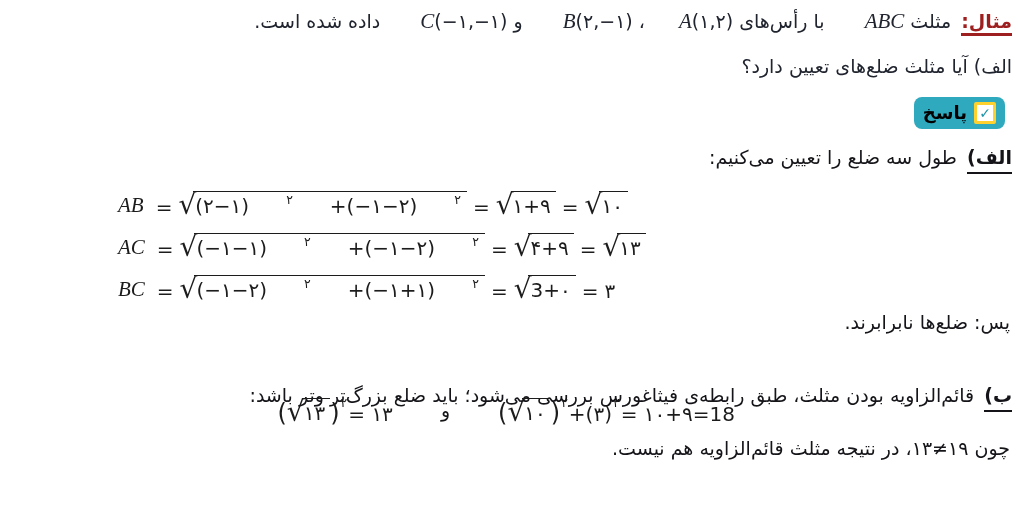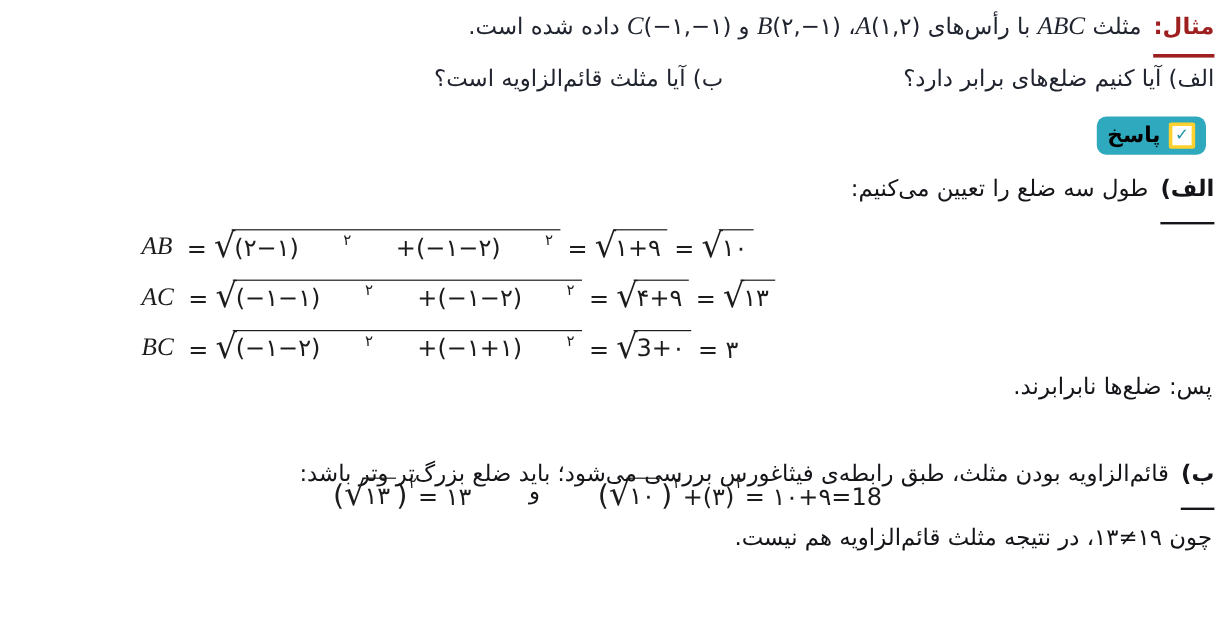--- a/index.html
+++ b/index.html
@@ -5,23 +5,23 @@
   html,body{margin:0;padding:0;background:#ffffff;}
   body{
     width:1018px;height:525px;position:relative;overflow:hidden;
     font-family:"DejaVu Sans",sans-serif;color:#20242e;
   }
   .abs{position:absolute;}
   
   #line1{top:9px;right:6px;direction:rtl;font-size:19px;white-space:nowrap;}
   .example-label{
     color:#9e1f1f;font-weight:bold;
-    border-bottom:3px solid #9e1f1f;padding-bottom:12px;margin-left:4px;
-  }
-  .m{direction:ltr;unicode-bidi:isolate;display:inline-block;}
+    border-bottom:3px solid #9e1f1f;padding-bottom:1px;margin-left:4px;
+  }
+  .m{direction:ltr;unicode-bidi:isolate;display:inline-block;margin-left:34px;}
   .var{
     font-family:"Liberation Serif","DejaVu Serif",serif;
     font-style:italic;font-size:21px;
   }
   
   #line2{top:55px;right:6px;direction:rtl;display:flex;gap:150px;font-size:19px;white-space:nowrap;}
   
   #badge{
     top:97px;right:13px;height:32px;box-sizing:border-box;
     display:flex;direction:rtl;align-items:center;gap:7px;
@@ -29,21 +29,21 @@
   }
   .checkbox{
     width:16px;height:16px;background:#ffffff;border:3px solid #ffd12e;
     border-radius:2px;display:flex;align-items:center;justify-content:center;
   }
   .tick{color:#1d93a8;font-size:14px;font-weight:bold;line-height:1;}
   .badge-label{color:#000000;font-weight:bold;font-size:18px;line-height:1;}
   
   .hand{direction:rtl;font-size:19px;color:#141419;white-space:nowrap;}
   #heading-a{top:146px;right:6px;}
-  .lead{font-weight:bold;border-bottom:2px solid #141419;padding-bottom:17px;margin-left:4px;}
+  .lead{font-weight:bold;border-bottom:2px solid #141419;padding-bottom:4px;margin-left:4px;}
   #note{top:311px;right:8px;}
   #heading-b{top:348px;right:6px;margin-top:36px;}
   #conclusion{top:437px;right:8px;}
   
   #eqs{top:188px;left:118px;color:#1c1c1c;font-size:20px;}
   .eq{display:flex;direction:ltr;align-items:flex-end;height:30px;margin-bottom:12px;white-space:nowrap;}
   .eq .var{margin-right:6px;}
   .op{margin:0 6px;line-height:1.1;}
   .sqrt{display:inline-flex;align-items:flex-end;}
   .rad{font-size:28px;line-height:27px;display:inline-block;}
@@ -71,22 +71,21 @@
   <span class="m var">ABC</span>
   <span>با رأس‌های</span>
   <span class="m"><span class="var">A</span><span>(۱,۲)</span></span><span>،</span>
   <span class="m"><span class="var">B</span><span>(۲,−۱)</span></span>
   <span>و</span>
   <span class="m"><span class="var">C</span><span>(−۱,−۱)</span></span>
   <span>داده شده است.</span>
 </div>
 
 <div class="abs" id="line2">
-  <span>الف) آیا کنیم ضلع‌های برابر دارد؟</span>
-  <span>ب) آیا مثلث قائم‌الزاویه است؟</span>
+  <span>الف) آیا مثلث ضلع‌های تعیین دارد؟</span>
 </div>
 
 <div class="abs" id="badge">
   <span class="checkbox">
       <span class="tick">✓</span>
     </span>
   <span class="badge-label">پاسخ</span>
 </div>
 
 <div class="abs hand" id="heading-a">

